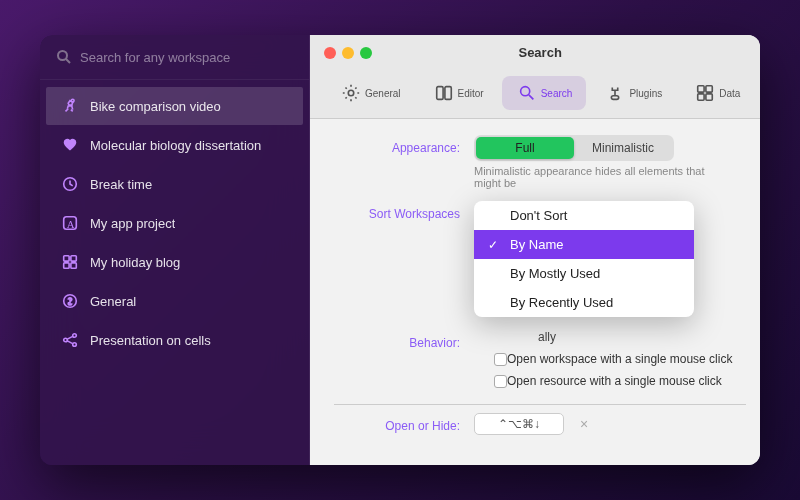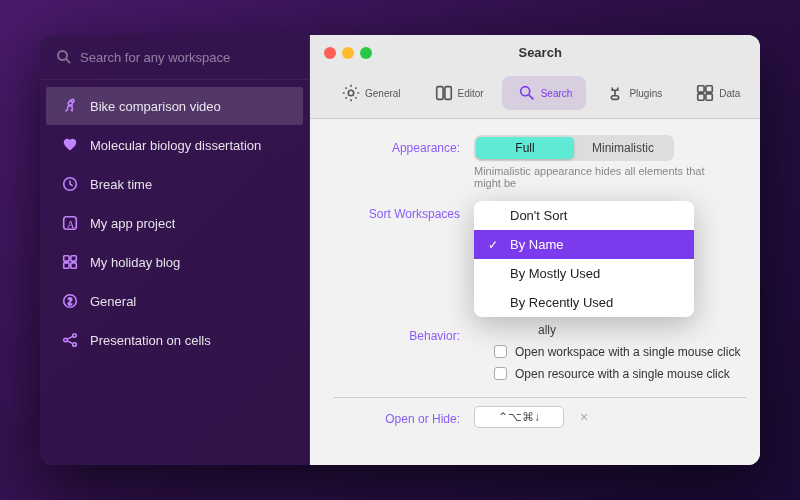--- a/index.html
+++ b/index.html
@@ -236,21 +236,21 @@
       flex: 1;
       padding: 4px 10px;
       border-radius: 5px;
       font-size: 12px;
       text-align: center;
       cursor: pointer;
       color: #444;
     }
 
     .seg-btn.active {
-      background: #5eead4;
+      background: #22c55e;
       box-shadow: 0 1px 3px rgba(0,0,0,0.2);
       color: #222;
     }
 
     .hint-text {
       font-size: 11px;
       color: #888;
       margin-top: 4px;
       max-width: 250px;
     }
@@ -285,22 +285,21 @@
       color: white;
     }
 
     .dropdown-item .check-mark {
       width: 14px;
       font-size: 12px;
     }
 
     .checkbox-row {
       display: flex;
-      align-items: flex-start;
-      gap: 8px;
+      align-items: center;
       padding: 4px 0 4px 20px;
     }
 
     .checkbox {
       width: 13px;
       height: 13px;
       border: 1.5px solid #aaa;
       border-radius: 3px;
       background: white;
     }
@@ -516,21 +515,21 @@
     <span>By Mostly Used</span>
   </div>
               <div class="dropdown-item">
     <span class="check-mark"></span>
     <span>By Recently Used</span>
   </div>
             </div>
         </div>
       </div>
 
-      <div style="margin-top:6px;">
+      <div style="margin-top:13px;">
         <div class="settings-row">
           <div class="settings-label">
             <span>Behavior:</span>
           </div>
           <div class="settings-control">
             <div style="display:flex;align-items:center;gap:4px;font-size:12px;color:#444;margin-bottom:4px;">
               <span style="margin-right:60px;"></span>
               <span>ally</span>
             </div>
             <div id="checkboxes-container">

